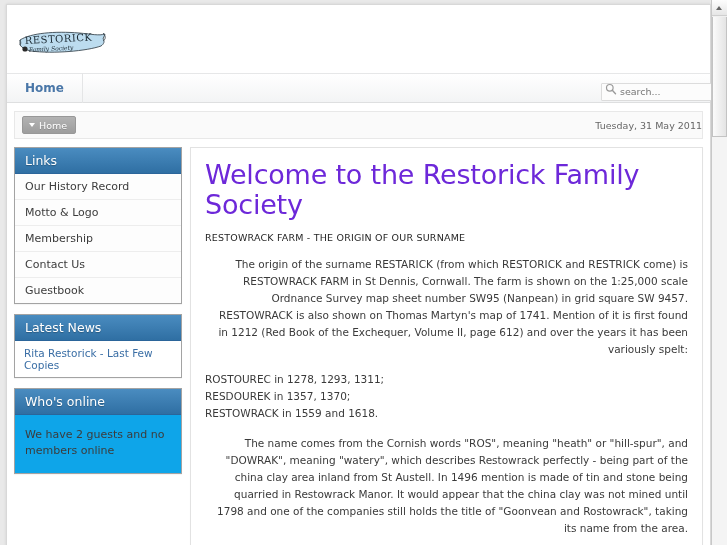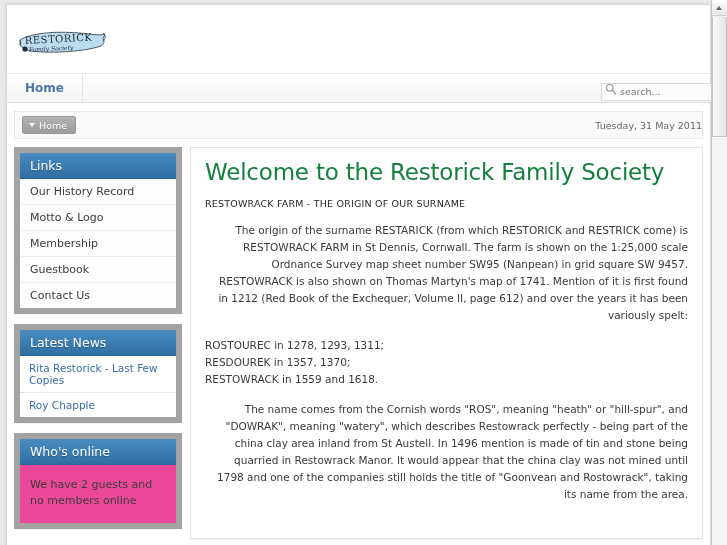--- a/index.html
+++ b/index.html
@@ -159,22 +159,22 @@
     align-items: flex-start;
     gap: 8px;
   }
 
   
   .sidebar {
     width: 168px;
     flex: 0 0 168px;
   }
   .module {
-    background: #ec4899;
-    border: 6px solid #a3a3a3;
+    background: #0ea5e9;
+    border: 1px solid #a3a3a3;
     margin-bottom: 10px;
     box-shadow: 0 1px 1px rgba(0,0,0,.04);
   }
   .module-title {
     height: 26px;
     line-height: 26px;
     padding-left: 10px;
     font-size: 12.5px;
     color: #ffffff;
     background: linear-gradient(#4a8cc0, #2f6fa3);
@@ -216,24 +216,24 @@
     flex: 1 1 auto;
     background: #ffffff;
     border: 1px solid #e2e2e2;
     padding: 12px 14px 10px 14px;
     min-height: 392px;
     box-shadow: 0 1px 1px rgba(0,0,0,.04);
     position: relative;
   }
   h1.page-title {
     margin: 0 0 12px 0;
-    font-size: 23px;
+    font-size: 27px;
     line-height: 1.12;
     font-weight: normal;
-    color: #15803d;
+    color: #6d28d9;
     letter-spacing: -0.2px;
   }
   .subhead {
     font-size: 9.5px;
     font-weight: normal;
     color: #262626;
     letter-spacing: .2px;
     margin: 0 0 13px 0;
   }
   p.body-text {
@@ -292,30 +292,29 @@
     <div class="body-wrap">
 
       <div class="sidebar">
 
         <div class="module">
           <div class="module-title">Links</div>
           <div class="module-body">
             <a class="menu-item">Our History Record</a>
             <a class="menu-item">Motto &amp; Logo</a>
             <a class="menu-item">Membership</a>
+            <a class="menu-item">Contact Us</a>
             <a class="menu-item">Guestbook</a>
-            <a class="menu-item">Contact Us</a>
           </div>
         </div>
 
         <div class="module">
           <div class="module-title">Latest News</div>
           <div class="module-body">
             <a class="news-item">Rita Restorick - Last Few Copies</a>
-            <a class="news-item">Roy Chapple</a>
           </div>
         </div>
 
         <div class="module">
           <div class="module-title">Who's online</div>
           <div class="module-body">
             <div class="online-text">We have 2 guests and no members online</div>
           </div>
         </div>
 

